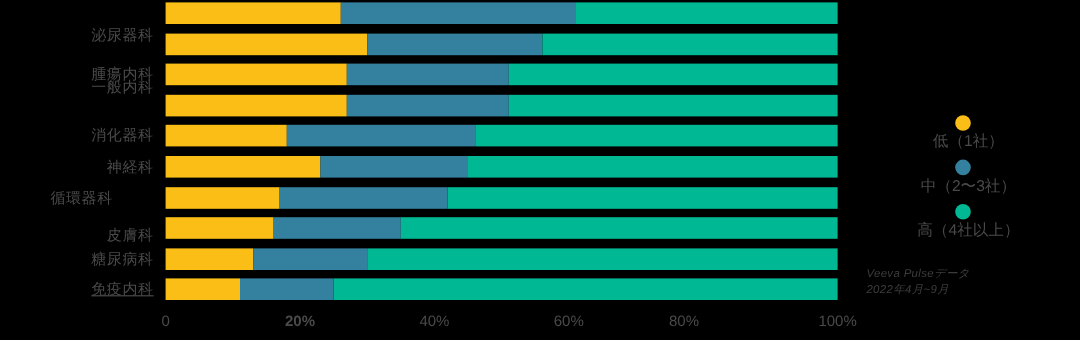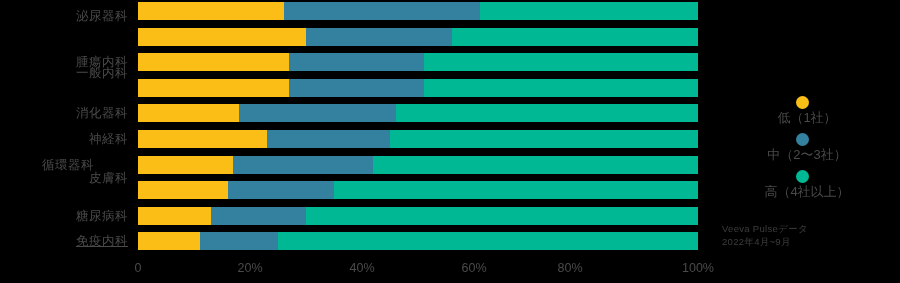--- a/index.html
+++ b/index.html
@@ -109,36 +109,37 @@
 
   
   #source-note {
     position: absolute;
     left: 722px;
     top: 222px;
     color: #3d3d3d;
     font-size: 9.5px;
     line-height: 13px;
     white-space: nowrap;
+    font-style: italic;
   }
   #source-note div { letter-spacing: 0.3px; }
 </style>
 </head>
 <body>
 
 <div id="chart-root">
 
   <div id="y-axis">
-      <div class="ylabel" style="top: 7px;">泌尿器科</div>
+      <div class="ylabel" style="top: 20px;">泌尿器科</div>
       <div class="ylabel" style="top: 53.2px;">腫瘍内科</div>
       <div class="ylabel" style="top: 64px;">一般内科</div>
       <div class="ylabel" style="top: 104.4px;">消化器科</div>
       <div class="ylabel" style="top: 130px;">神経科</div>
       <div class="ylabel" style="top: 155.6px; text-align: center;">循環器科</div>
-      <div class="ylabel" style="top: 169px;">皮膚科</div>
+      <div class="ylabel" style="top: 187px;">皮膚科</div>
       <div class="ylabel" style="top: 206.8px;">糖尿病科</div>
       <div class="ylabel" style="top: 232.4px; text-decoration: underline;">免疫内科</div>
     </div>
 
   <div class="plot">
       <div class="bar-row" style="top: 2px;">
         <div class="seg" style="width: 26%; background: rgb(251, 190, 23);"></div>
         <div class="seg" style="width: 35%; background: rgb(52, 129, 159);"></div>
         <div class="seg" style="width: 39%; background: rgb(0, 184, 148);"></div>
       </div>
@@ -184,21 +185,21 @@
       </div>
       <div class="bar-row" style="top: 232.4px;">
         <div class="seg" style="width: 11%; background: rgb(251, 190, 23);"></div>
         <div class="seg" style="width: 14%; background: rgb(52, 129, 159);"></div>
         <div class="seg" style="width: 75%; background: rgb(0, 184, 148);"></div>
       </div>
     </div>
 
   <div id="x-axis">
       <div class="xtick" style="left: 0px;">0</div>
-      <div class="xtick" style="left: 112px;">20%</div>
+      <div class="xtick" style="left: 112px; font-weight: bold;">20%</div>
       <div class="xtick" style="left: 224px;">40%</div>
       <div class="xtick" style="left: 336px;">60%</div>
       <div class="xtick" style="left: 432px;">80%</div>
       <div class="xtick" style="left: 560px;">100%</div>
     </div>
 
   <div id="legend">
       <div class="legend-item">
         <span class="legend-dot" style="background: rgb(251, 190, 23);"></span>
         <span class="legend-text">低（1社）</span>

